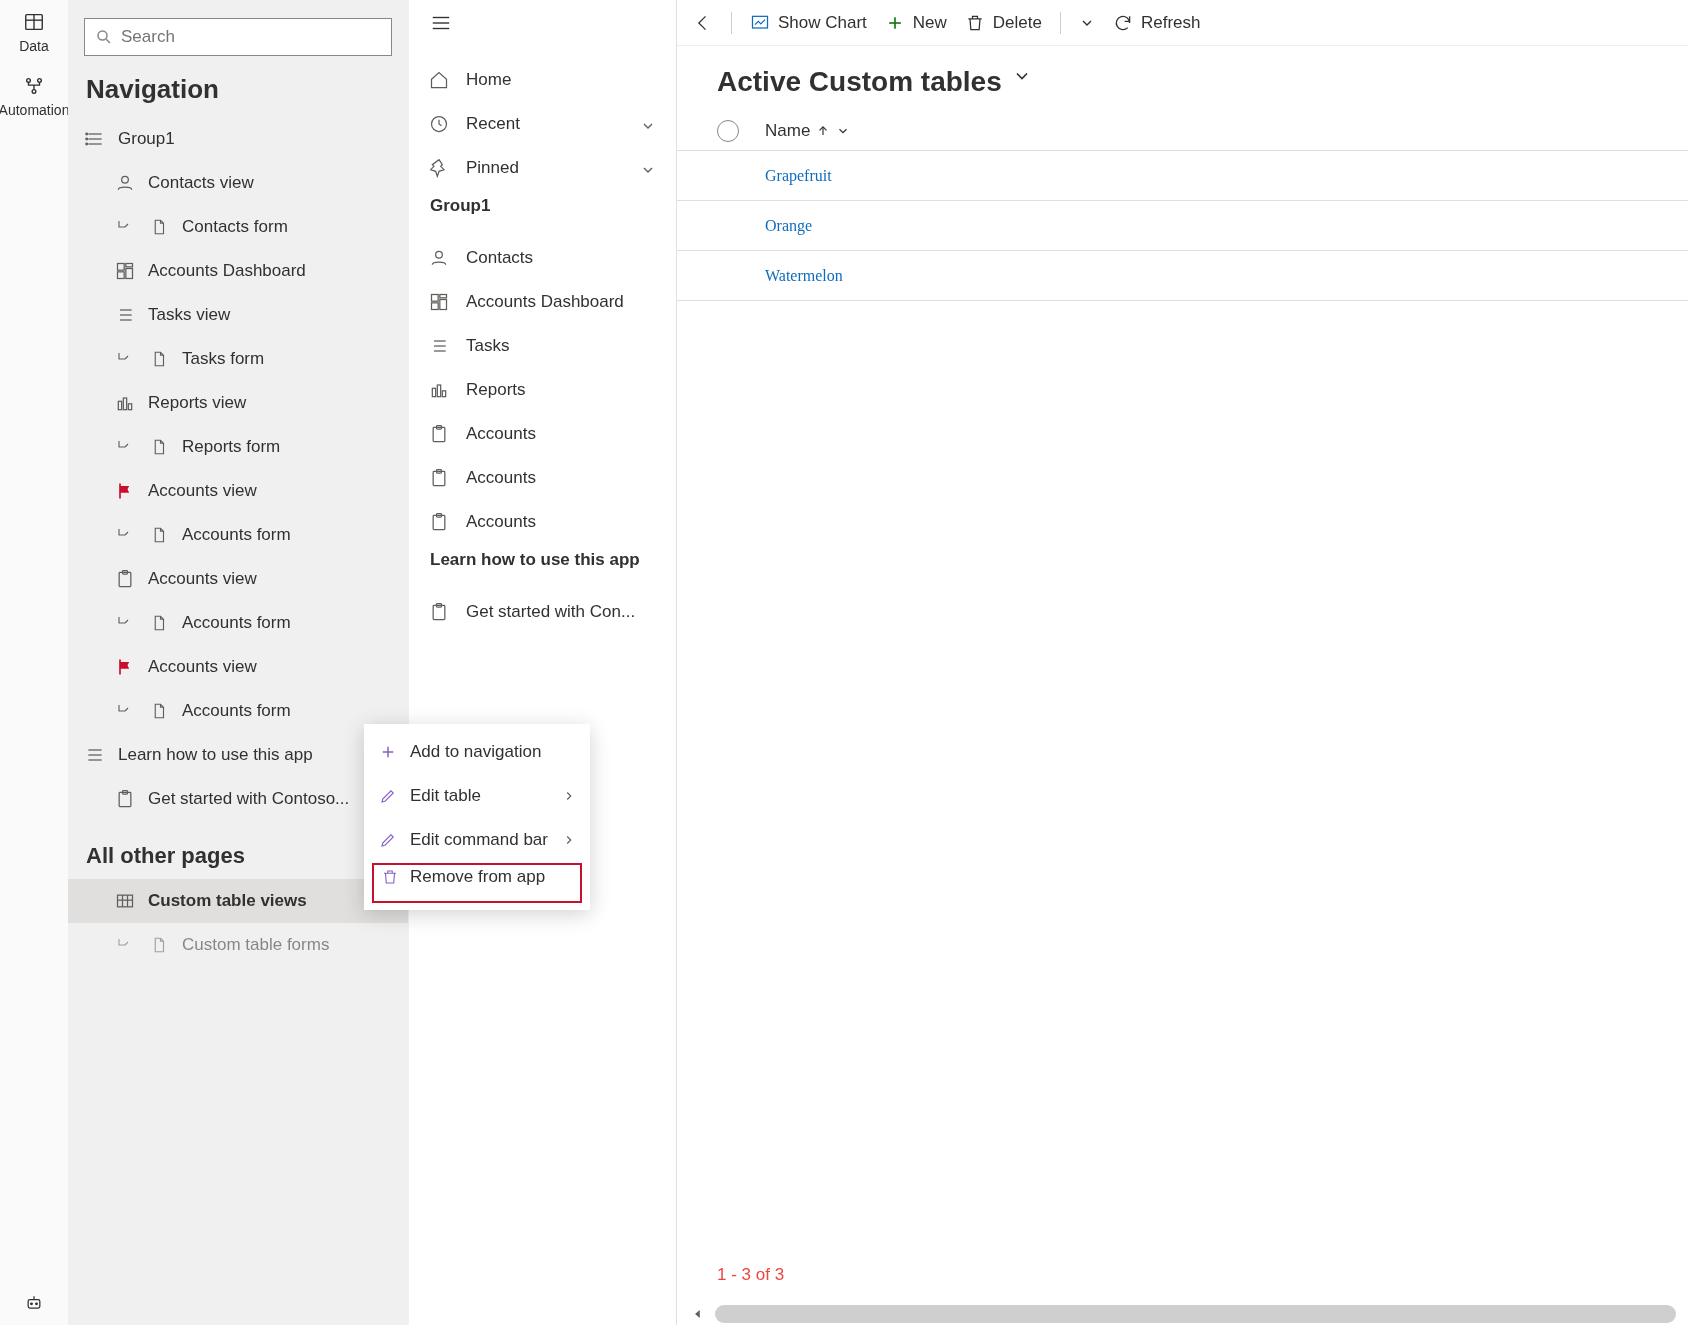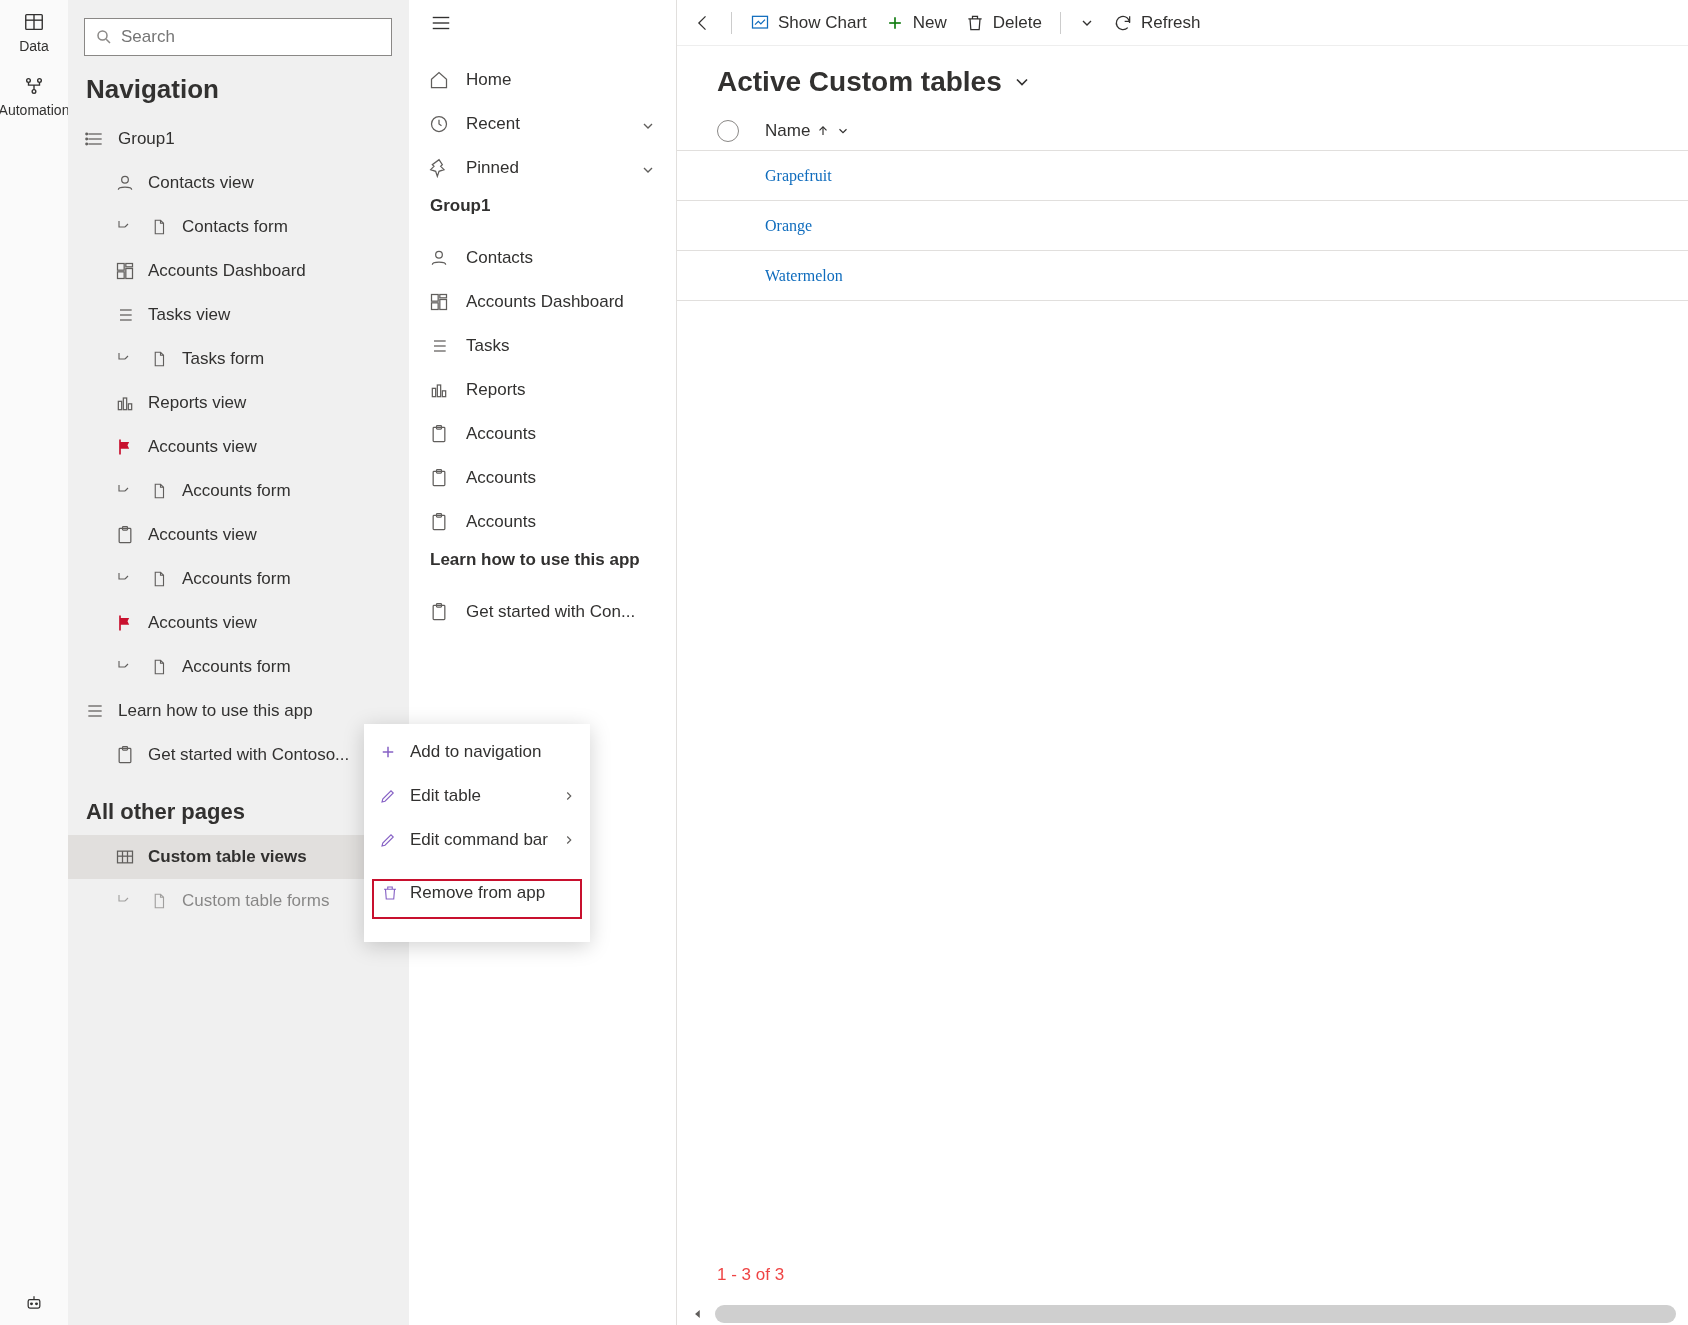--- a/index.html
+++ b/index.html
@@ -95,21 +95,21 @@
   .main {
     flex:1; background:#fff; display:flex; flex-direction:column; min-width:0; position:relative;
     border-left:1px solid #e1dfdd;
   }
   .cmdbar {
     height:46px; display:flex; align-items:center; padding:0 16px; gap:18px; font-size:17px;
     border-bottom:1px solid #eee;
   }
   .cmdbar .btn { display:flex; align-items:center; gap:8px; cursor:pointer; }
   .cmdbar .sep { width:1px; height:22px; background:#ccc; }
-  .view-head { padding:20px 40px 14px 40px; display:flex; align-items:center; gap:10px; font-size:28px; font-weight:600;}
+  .view-head { padding:20px 40px 14px 40px; display:flex; gap:10px; font-size:28px; font-weight:600;}
   .col-head { display:flex; align-items:center; padding:8px 40px; gap:26px; font-size:17px; font-weight:400; border-bottom:1px solid #e1dfdd;}
   .col-head .sel { width:22px; height:22px; border:1px solid #8a8886; border-radius:50%;}
   .rows { display:flex; flex-direction:column; }
   .row { display:flex; align-items:center; height:50px; padding:0 40px; gap:26px; border-bottom:1px solid #e1dfdd; }
   .row .cell { color:#0f6cbd; cursor:pointer;font-family:Liberation Serif, serif; }
   .row .sel { width:22px; visibility:hidden;}
   .footer { padding:18px 40px; font-size:17px; color:#ef4444; margin-top:auto; }
   .hscroll-track { height:22px; background:#fff; display:flex; align-items:center; padding:0 12px; gap:8px;}
   .hscroll-track .arrow { width:18px; display:flex; align-items:center; justify-content:center; color:#605e5c;}
   .hscroll-track .bar { flex:1; height:18px; background:#cfcfcf; border-radius:10px;}
@@ -120,21 +120,21 @@
     left:364px; top:724px;
     width:226px;
     background:#fff;
     box-shadow:0 4px 20px rgba(0,0,0,0.18);
     z-index:50;
     padding:6px 0;
   }
   .ctx .citem { display:flex; align-items:center; height:44px; padding:0 14px; gap:12px; font-size:17px; cursor:pointer;}
   .ctx .citem .ic { width:20px; display:flex; align-items:center; justify-content:center;}
   .ctx .citem .chev { margin-left:auto; color:#605e5c;}
-  .ctx .highlight { border:2px solid #c8102e; margin:17px 8px; padding:0 6px 12px 6px; height:40px;gap:10px;}
+  .ctx .highlight { border:2px solid #c8102e; margin:1px 8px; padding:0 6px 12px 6px; height:40px;gap:10px;}
 
   svg { display:block; }
   .flag-red svg { color:#c8102e; }
   .plus-green { color: #107c10; }
 </style>
 </head>
 <body>
 
 <div class="left-rail">
   <div class="rail-item">
@@ -270,20 +270,35 @@
       <span class="ic">
           <svg viewBox="0 0 24 24" width="20" height="20" fill="none" stroke="currentColor" stroke-width="1.5">
             <rect x="4" y="10" width="4" height="10"></rect>
             <rect x="10" y="6" width="4" height="14"></rect>
             <rect x="16" y="13" width="4" height="7"></rect>
           </svg>
         </span>
       <span class="label">Reports view</span>
     </div>
 
+    <div class="nav-row subsub">
+      <span class="ic">
+          <svg viewBox="0 0 24 24" width="18" height="18" fill="none" stroke="currentColor" stroke-width="1.5">
+            <path d="M4 4v8h8"></path>
+            <path d="M12 12l4-4"></path>
+          </svg>
+        </span>
+      <span class="ic2">
+          <svg viewBox="0 0 24 24" width="18" height="18" fill="none" stroke="currentColor" stroke-width="1.5">
+            <path d="M7 3h7l4 4v14H7z"></path>
+            <path d="M14 3v4h4"></path>
+          </svg>
+        </span>
+      <span class="label">Reports form</span>
+    </div>
 
     <div class="nav-row sub">
       <span class="ic flag-red">
           <svg viewBox="0 0 24 24" width="20" height="20" fill="currentColor">
             <path d="M5 3v18h2v-7h10l-2-4 2-4H7V3z"></path>
           </svg>
         </span>
       <span class="label">Accounts view</span>
     </div>
     <div class="nav-row subsub">

